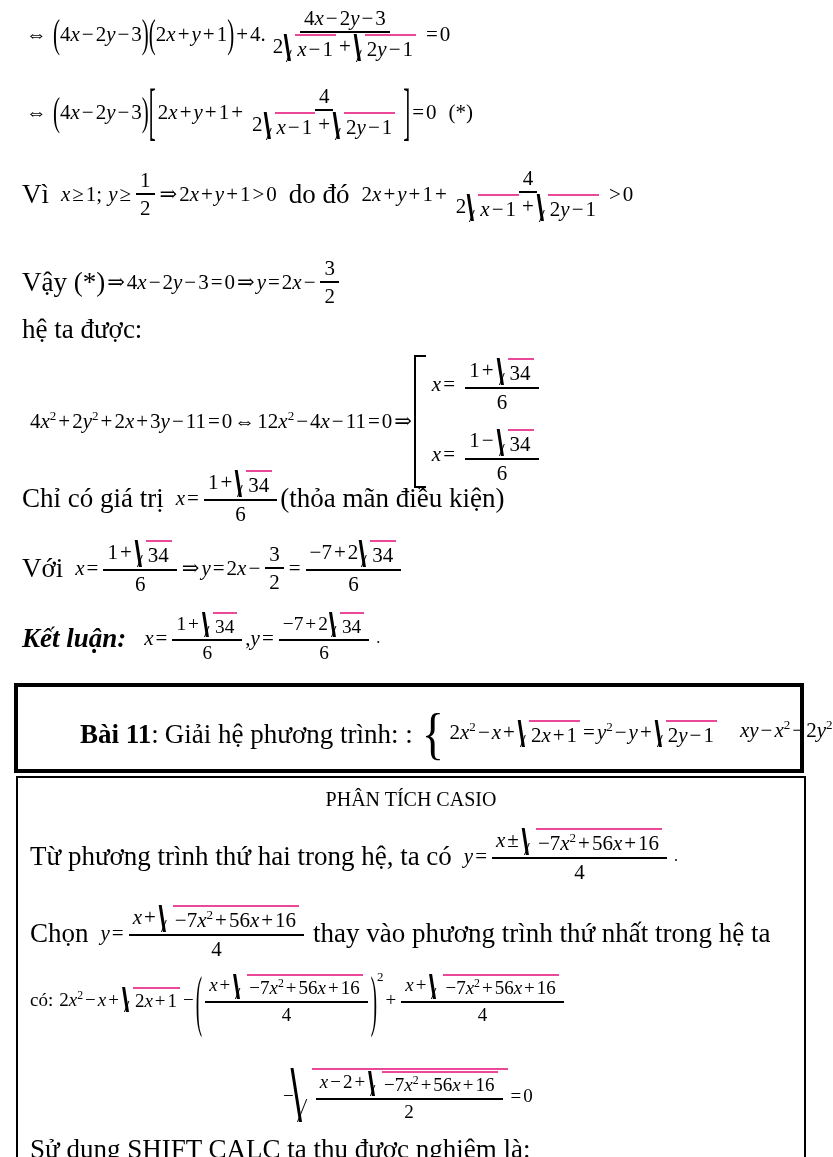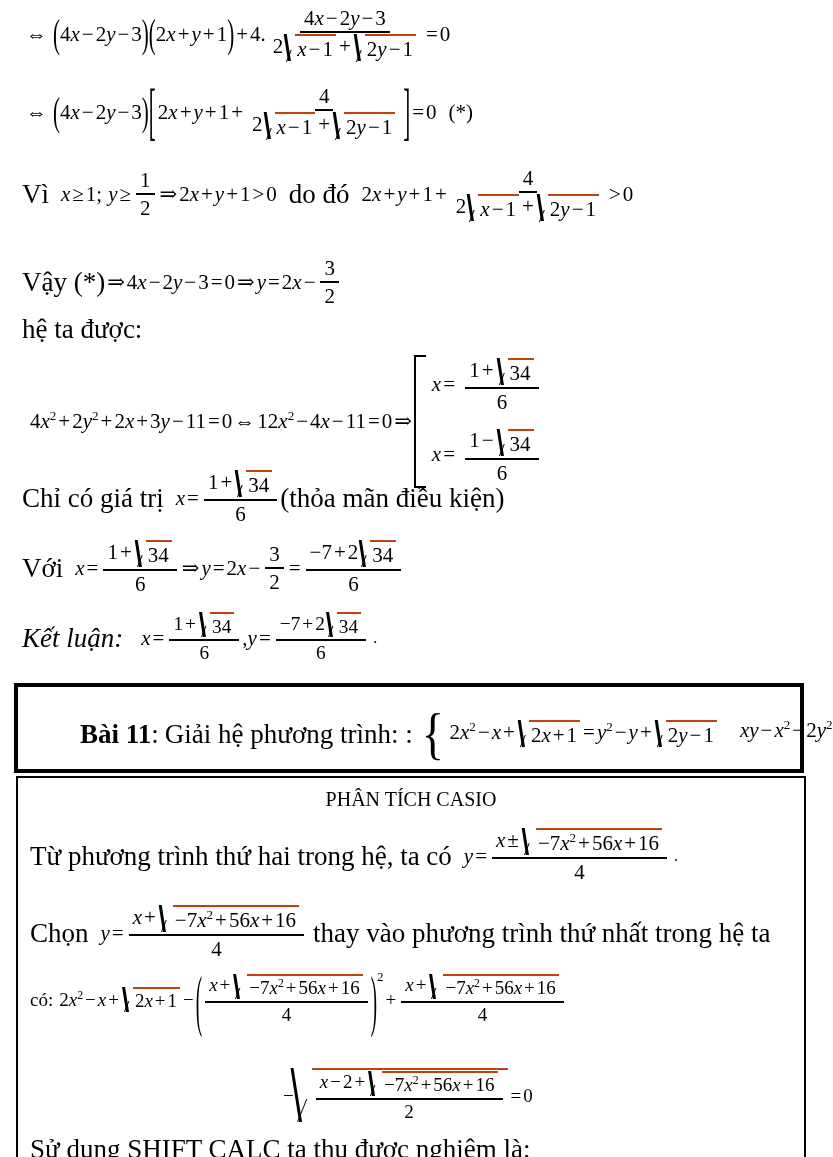--- a/index.html
+++ b/index.html
@@ -94,21 +94,21 @@
     position: absolute;
     left: 4px;
     top: 0px;
     bottom: 1px;
     width: 2.6px;
     background: #000;
     transform: skewX(9deg);
     transform-origin: bottom;
   }
   .rad > .body {
-    border-top: 2px solid #c2410c;
+    border-top: 2px solid #ec4899;
     padding: 1px 3px 0 2px;
     line-height: 1.2;
   }
   .rad.tall > .sign { width: 14px; flex: 0 0 14px; }
   .rad.tall > .sign::after { width: 3px; }
 
   
   .paren, .brack, .brace {
     display: inline-flex;
     align-items: center;
@@ -175,21 +175,21 @@
     box-sizing: border-box;
     background: #fff;
   }
   .section-title {
     position: absolute;
     width: 100%;
     text-align: center;
     font-size: 20px;
     font-family: "Liberation Serif","DejaVu Serif",serif;
   }
-  .bolditalic { font-weight: normal; font-style: italic; }
+  .bolditalic { font-weight: bold; font-style: italic; }
 </style>
 </head>
 <body>
 
 <div class="page">
 
   <div class="line" style="left:26px; top:6px;">
     <span class="mn">⇔</span>
     <span class="sp"></span>
     <span class="paren stretch1">

